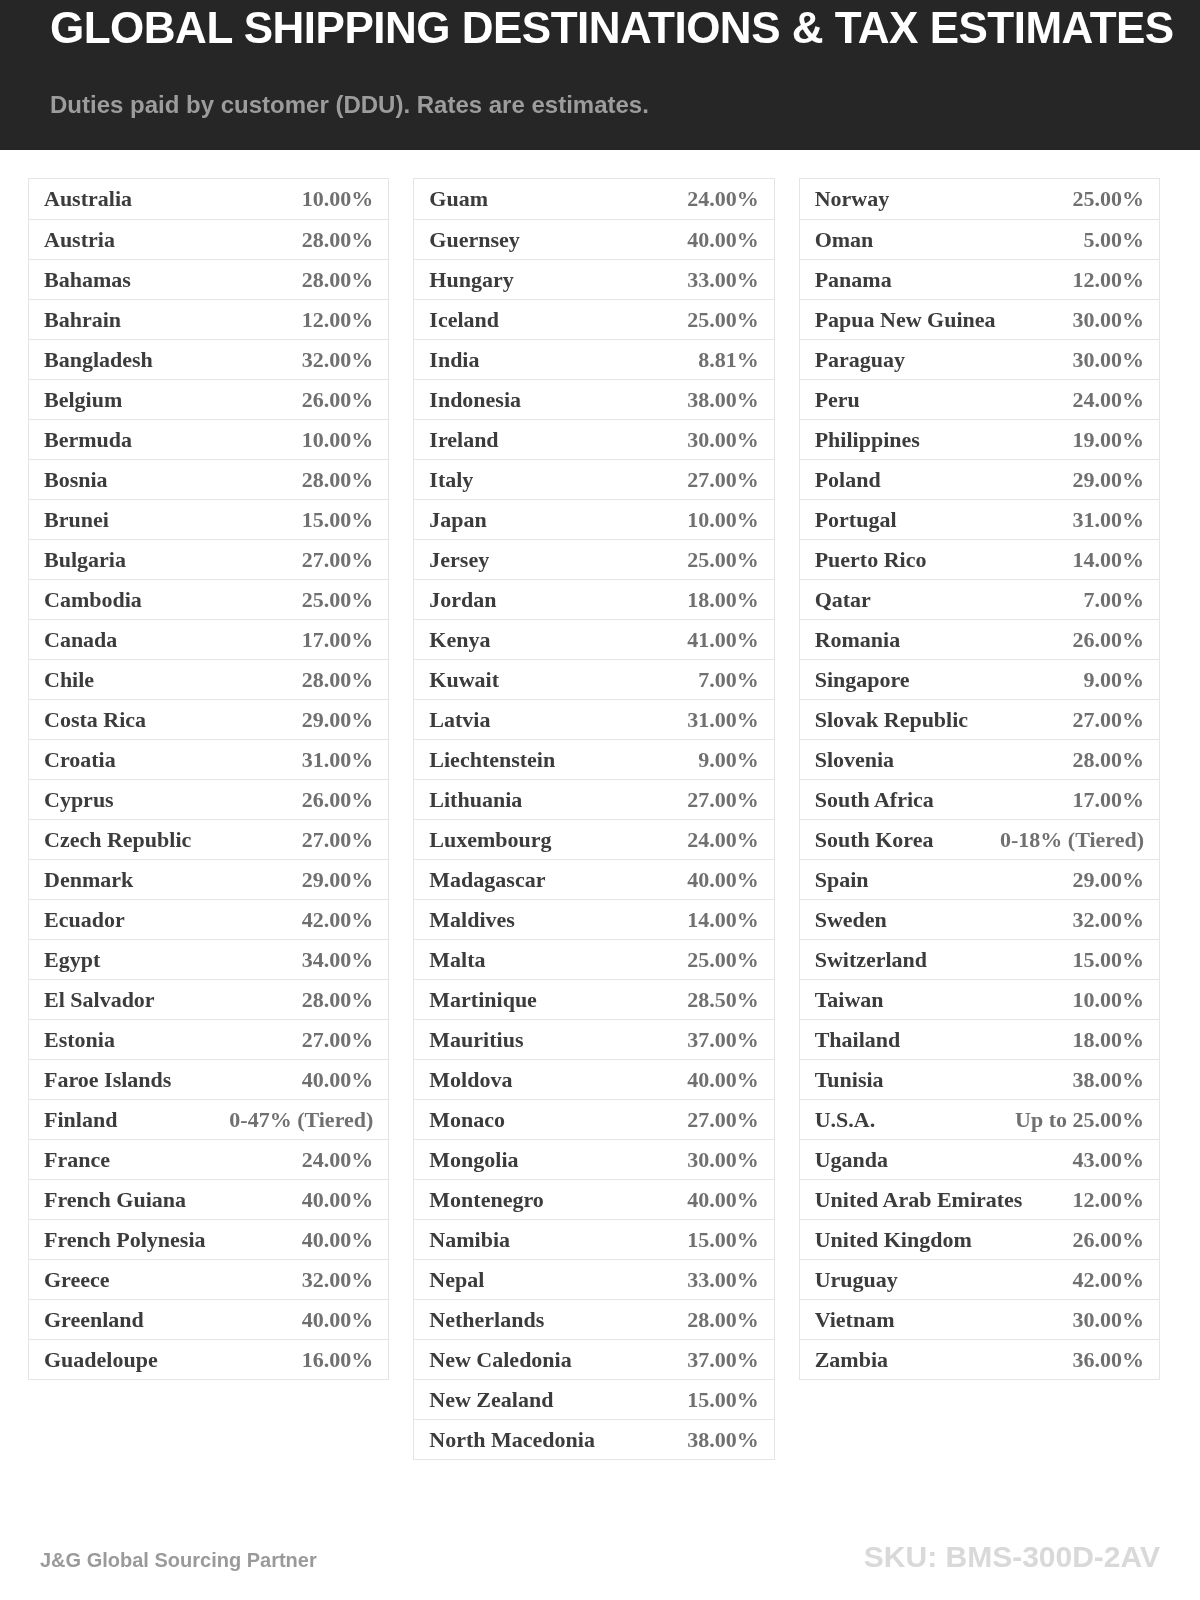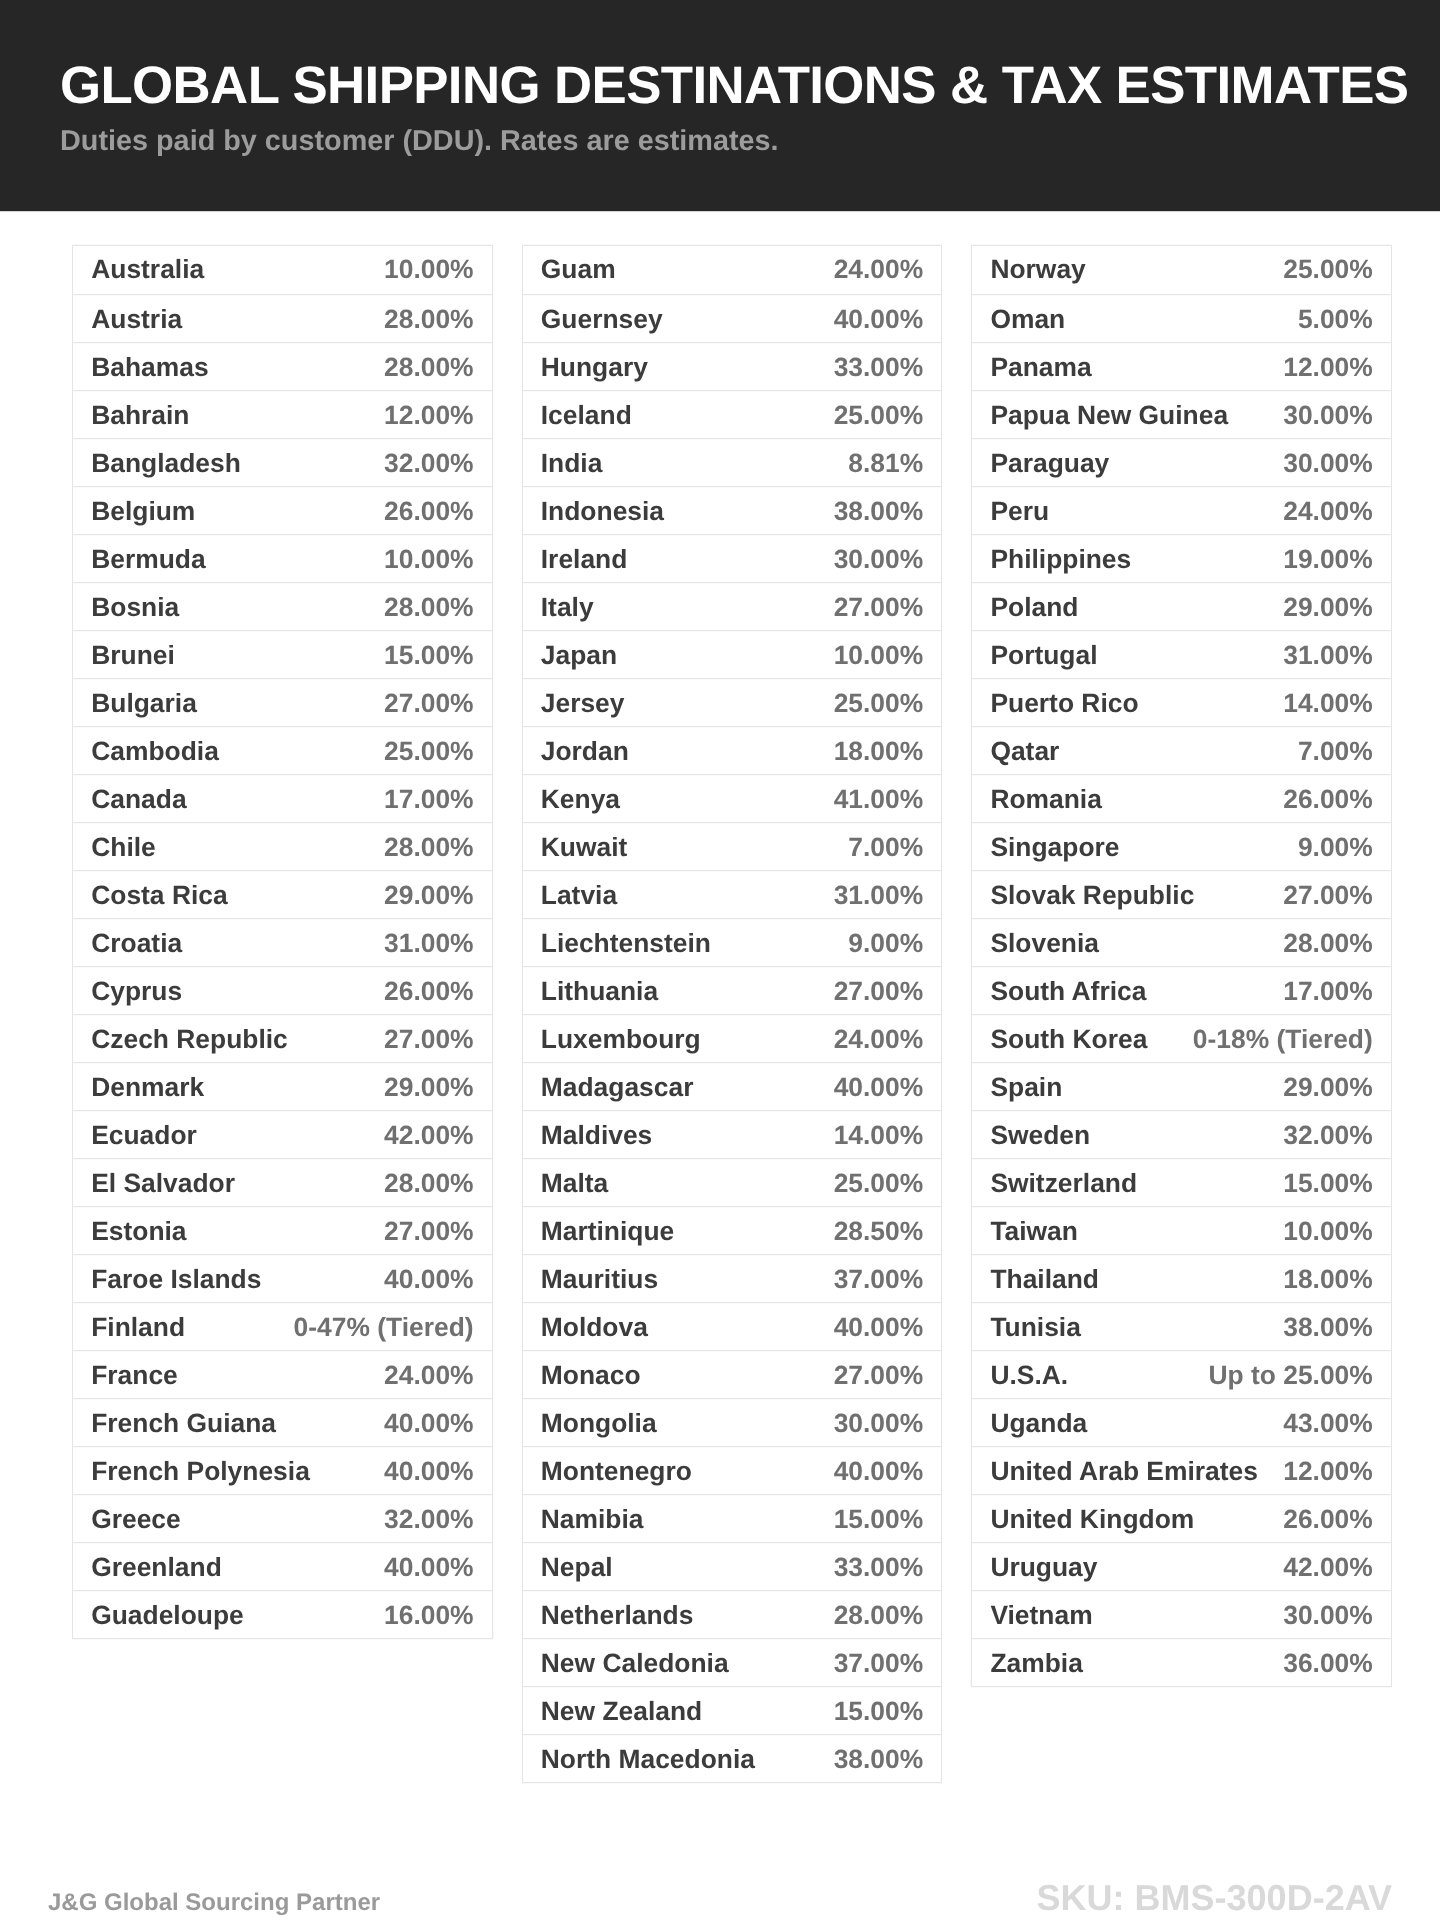--- a/index.html
+++ b/index.html
@@ -16,49 +16,51 @@
   * { margin: 0; padding: 0; box-sizing: border-box; }
   html, body {
     width: 1200px;
     background: var(--page-bg);
     font-family: "Liberation Sans", "DejaVu Sans", sans-serif;
   }
   body { height: 1600px; overflow: hidden; position: relative; }
 
   .header-bar {
     width: 1200px;
-    height: 176px;
+    height: 150px;
     background: var(--header-bg);
     display: flex;
     flex-direction: column;
-    justify-content: center;
+    justify-content: flex-start;
     padding: 4px 40px 0 50px;
+    gap: 32px;
   }
   .page-title {
     color: var(--title-color);
     font-size: 44px;
     font-weight: bold;
     letter-spacing: -0.5px;
     white-space: nowrap;
     line-height: 1.1;
   }
   .page-subtitle {
     color: var(--subtitle-color);
     font-size: 24px;
     font-weight: bold;
     margin-top: 7px;
     white-space: nowrap;
   }
 
   .table-area {
-    margin: 28px 40px 0 60px;
+    margin: 28px 40px 0 28px;
     display: grid;
     grid-template-columns: 1fr 1fr 1fr;
     gap: 24px;
     align-items: start;
+    font-family: Liberation Serif, serif;
   }
   .rate-column {
     border: 1px solid var(--row-border);
     background: #ffffff;
   }
   .row {
     height: 40px;
     display: flex;
     align-items: center;
     justify-content: space-between;
@@ -179,20 +181,24 @@
       </div>
       <div class="row">
         <span class="country">Denmark</span>
         <span class="rate">29.00%</span>
       </div>
       <div class="row">
         <span class="country">Ecuador</span>
         <span class="rate">42.00%</span>
       </div>
       <div class="row">
+        <span class="country">Egypt</span>
+        <span class="rate">34.00%</span>
+      </div>
+      <div class="row">
         <span class="country">El Salvador</span>
         <span class="rate">28.00%</span>
       </div>
       <div class="row">
         <span class="country">Estonia</span>
         <span class="rate">27.00%</span>
       </div>
       <div class="row">
         <span class="country">Faroe Islands</span>
         <span class="rate">40.00%</span>

